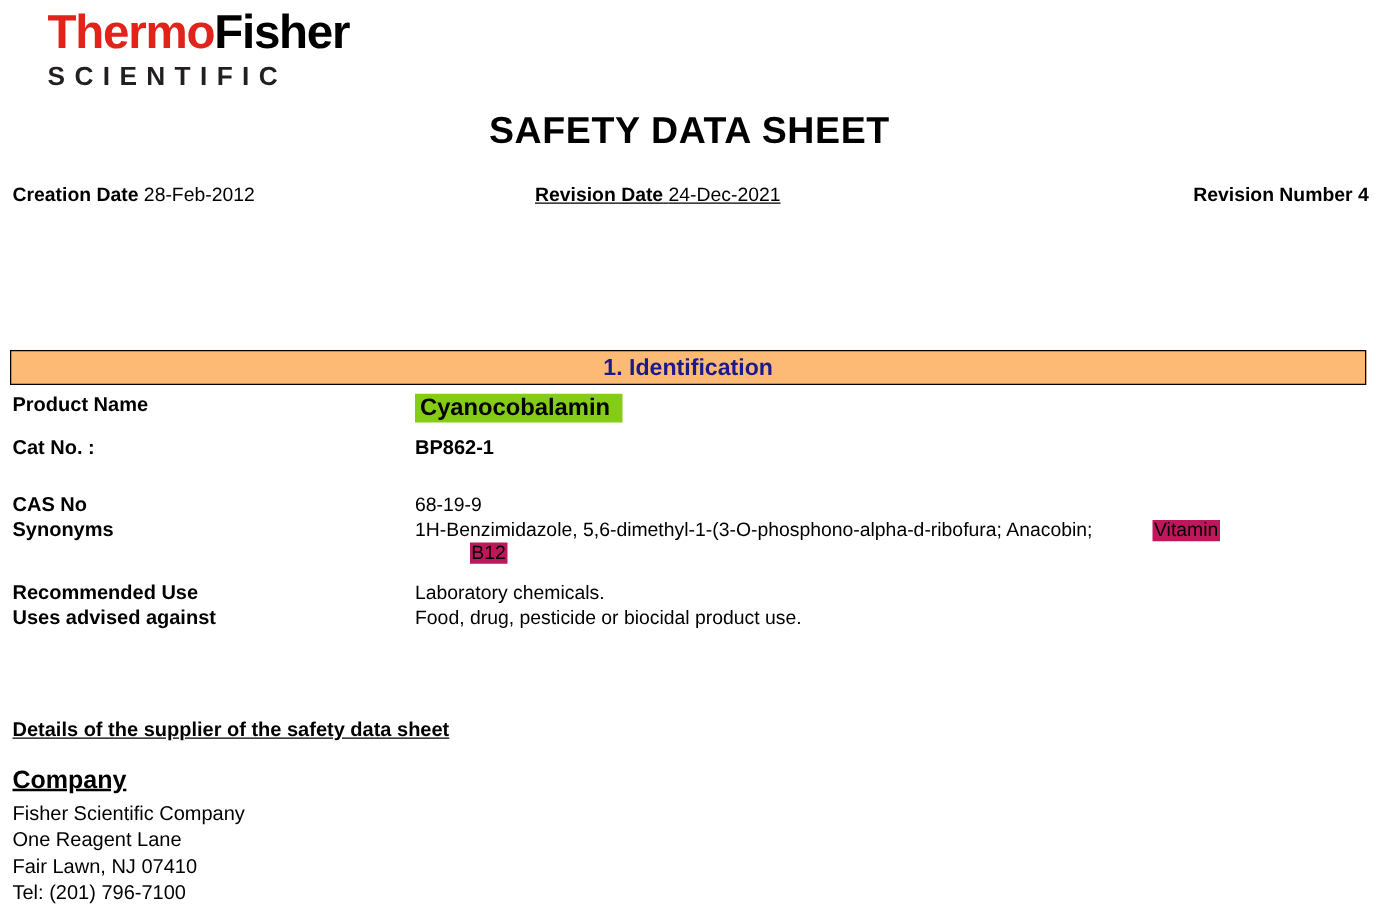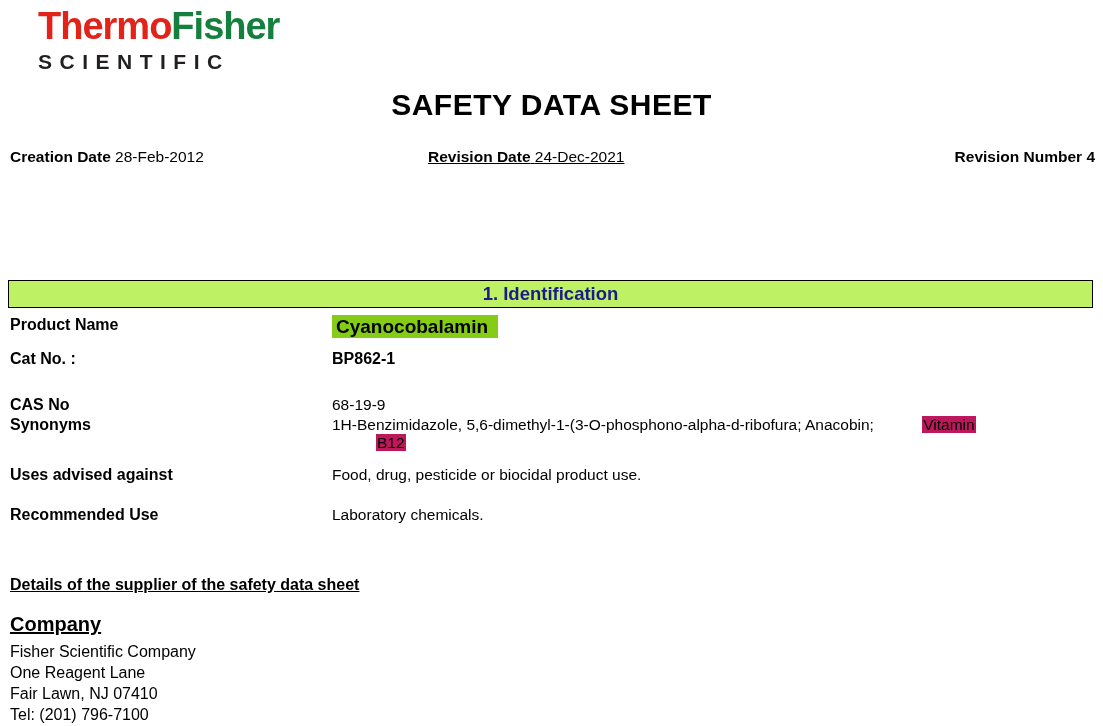--- a/index.html
+++ b/index.html
@@ -25,21 +25,21 @@
   }
   .logo-top {
     font-family: "Liberation Sans", sans-serif;
     font-weight: bold;
     font-size: 38px;
     line-height: 40px;
     letter-spacing: -1px;
     white-space: nowrap;
   }
   .logo-thermo { color: #e2231a; }
-  .logo-fisher { color: #15803d; }
+  .logo-fisher { color: #000000; }
   .logo-sci {
     font-family: "Liberation Sans", sans-serif;
     font-weight: bold;
     font-size: 21px;
     letter-spacing: 7.5px;
     color: #231f20;
     margin-top: 4px;
     white-space: nowrap;
   }
 
@@ -70,21 +70,21 @@
   .meta-label { font-weight: bold; }
   .meta-value { font-weight: normal; }
 
   
   .section-bar {
     position: absolute;
     left: 8px;
     top: 280px;
     width: 1085px;
     height: 28px;
-    background: #bef264;
+    background: #fdba74;
     border: 1px solid #000;
     box-sizing: border-box;
     text-align: center;
     color: #1a1a8c;
     font-weight: bold;
     font-size: 18.5px;
     line-height: 26px;
   }
 
   
@@ -205,28 +205,28 @@
   <div class="row r-cas">
     <span class="lbl">CAS No</span>
     <span class="val val-small">68-19-9</span>
   </div>
 
   <div class="row r-syn">
     <span class="lbl">Synonyms</span>
     <span class="val val-small"><span>1H-Benzimidazole, 5,6-dimethyl-1-(3-O-phosphono-alpha-d-ribofura; Anacobin;</span> <span class="hl">Vitamin</span><br><span class="hl">B12</span></span>
   </div>
 
+  <div class="row r-rec">
+    <span class="lbl">Recommended Use</span>
+    <span class="val val-small">Laboratory chemicals.</span>
+  </div>
+
   <div class="row r-uses">
     <span class="lbl">Uses advised against</span>
     <span class="val val-small">Food, drug, pesticide or biocidal product use.</span>
-  </div>
-
-  <div class="row r-rec">
-    <span class="lbl">Recommended Use</span>
-    <span class="val val-small">Laboratory chemicals.</span>
   </div>
 
 </div>
 
 <div class="details-head underline-head">Details of the supplier of the safety data sheet</div>
 <div class="company-head underline-head">Company</div>
 
 <div class="addr">
   <div>Fisher Scientific Company</div>
   <div>One Reagent Lane</div>

